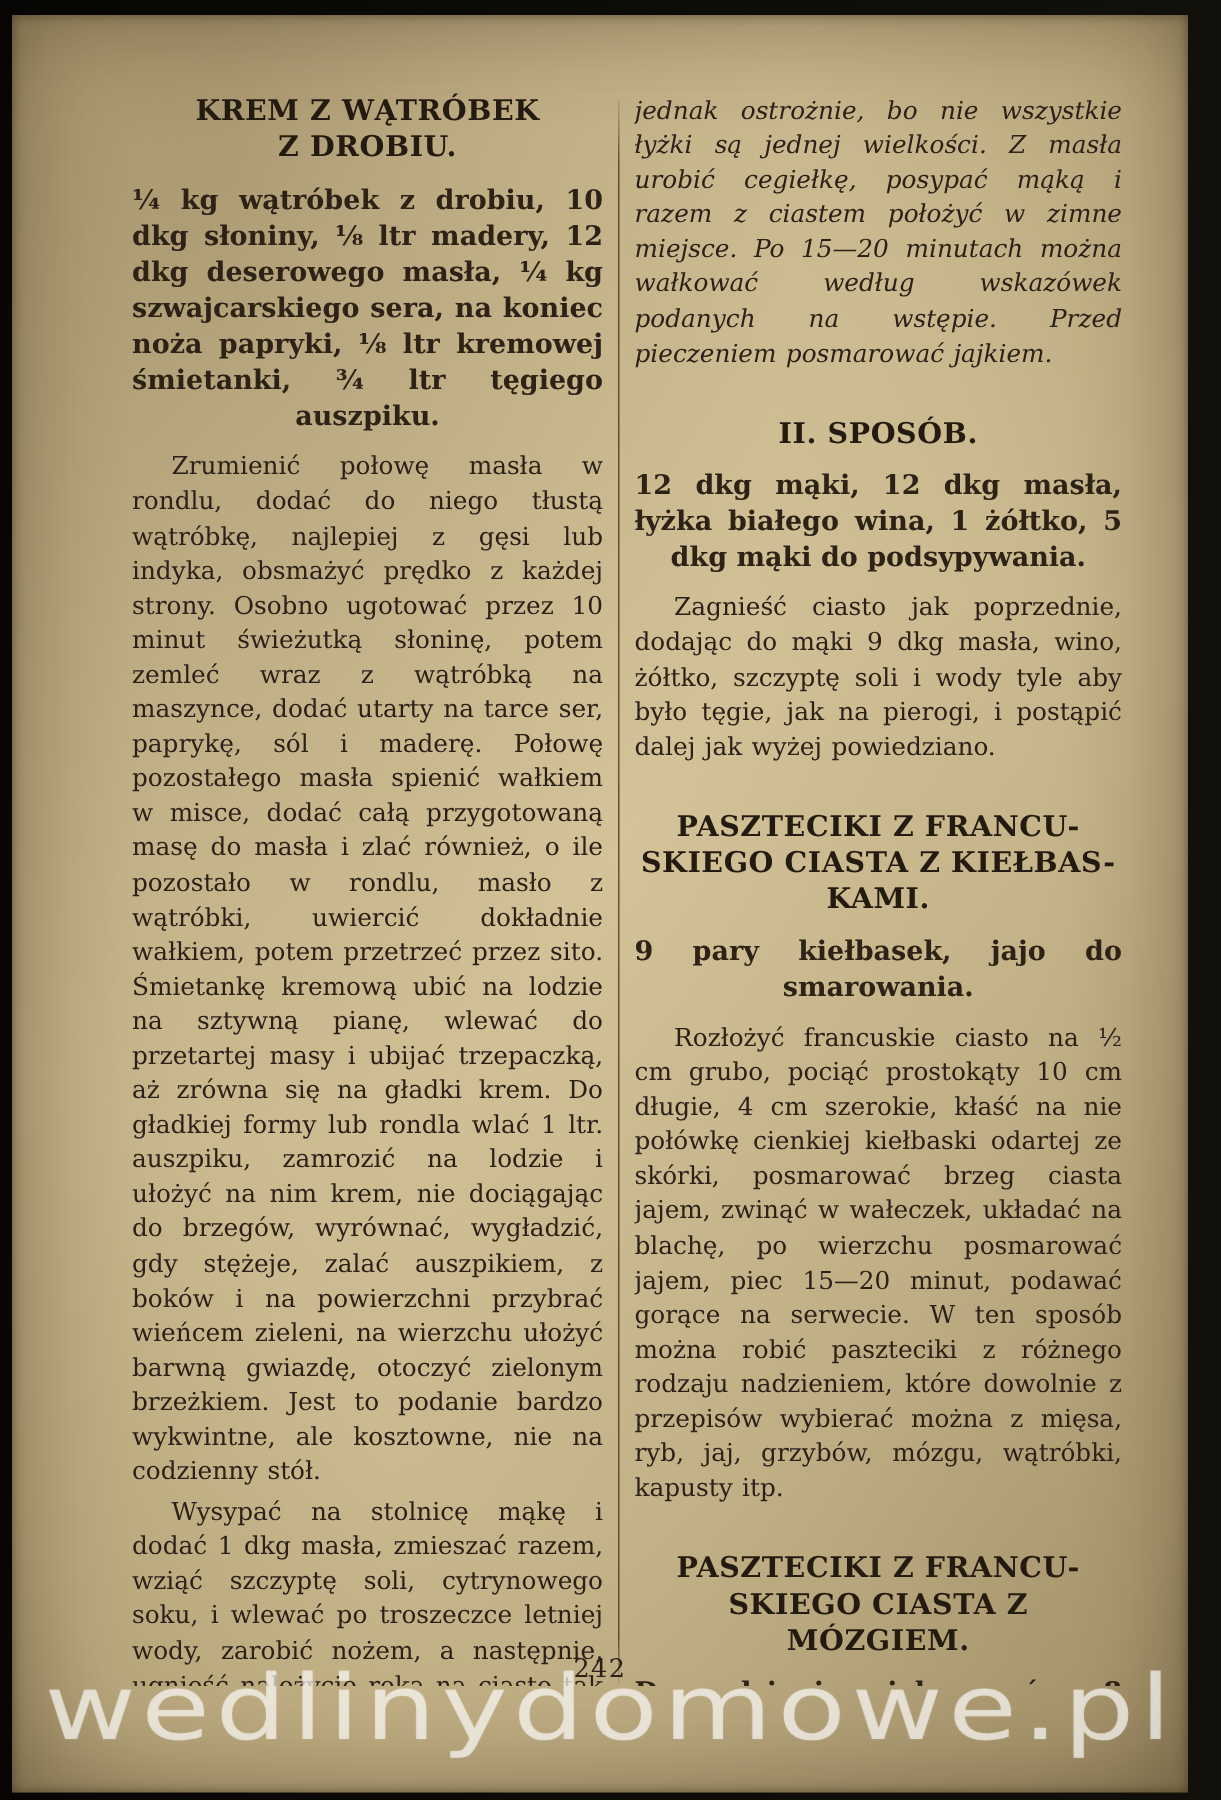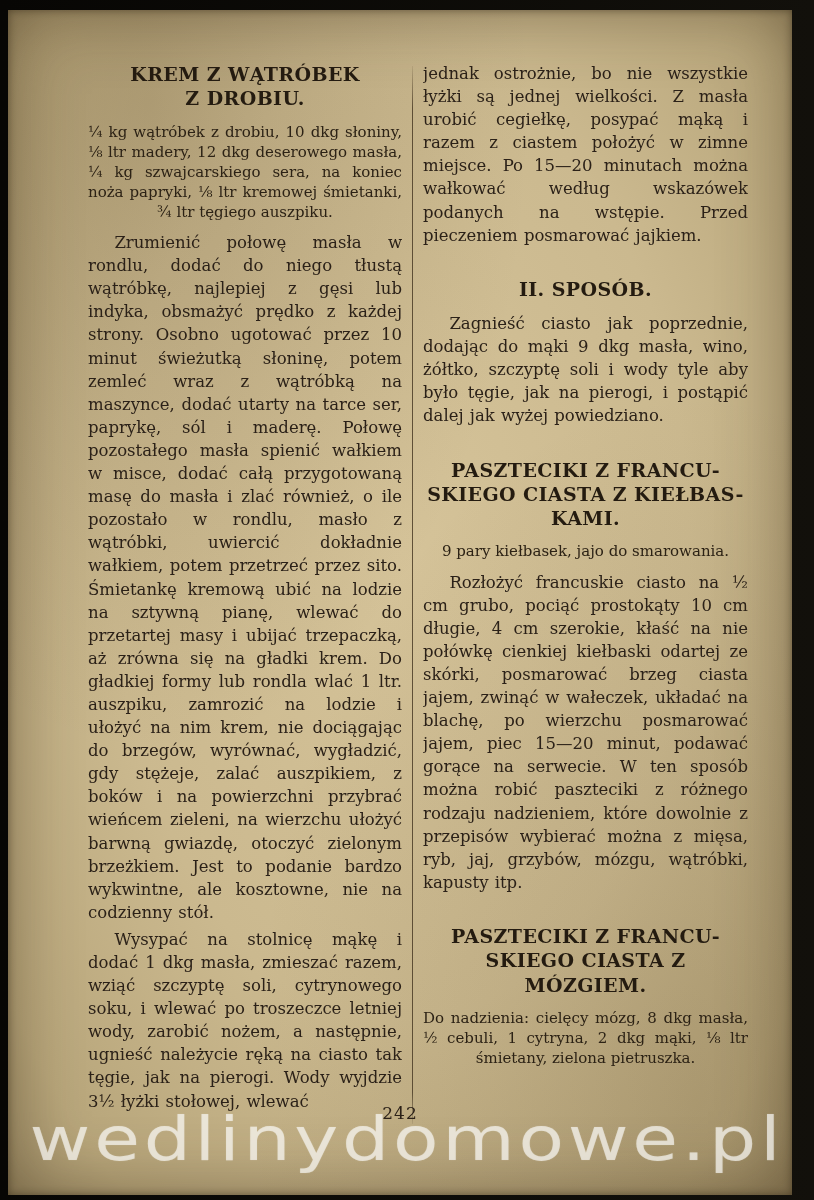--- a/index.html
+++ b/index.html
@@ -47,37 +47,37 @@
     line-height: 1.28;
     font-weight: 700;
     text-align: center;
     letter-spacing: 0.4px;
     margin: 30px 0 11px 0;
     white-space: pre-line;
     color: #241b10;
   }
   .col > :first-child { margin-top: 0; }
   p.ingredients {
-    font-size: 15px;
+    font-size: 18px;
     line-height: 1.34;
-    font-weight: 400;
+    font-weight: 700;
     text-align: justify;
     text-align-last: center;
     margin: 0 0 9px 0;
     color: #2c2215;
   }
   p.recipe-body {
     font-size: 16.5px;
     line-height: 1.4;
     text-align: justify;
     text-indent: 1.6em;
     margin: 0 0 4px 0;
     word-spacing: 1px;
   }
-  p.recipe-body.noindent { text-indent: 0; }
+  p.recipe-body.noindent { text-indent: 0; font-style: italic; }
   .page-number {
     position: absolute;
     left: 0; right: 0;
     bottom: 72px;
     text-align: center;
     font-size: 17px;
     letter-spacing: 1px;
     color: #2b2118;
   }
   .watermark {
@@ -111,20 +111,21 @@
 
         <p class="recipe-body">Wysypać na stolnicę mąkę i dodać 1 dkg masła, zmieszać razem, wziąć szczyptę soli, cytrynowego soku, i wlewać po troszeczce letniej wody, zarobić nożem, a następnie, ugnieść należycie ręką na ciasto tak tęgie, jak na pierogi. Wody wyjdzie 3½ łyżki stołowej, wlewać</p>
       </div>
 
       <div class="divider"></div>
 
       <div class="col col-right">
         <p class="recipe-body noindent">jednak ostrożnie, bo nie wszystkie łyżki są jednej wielkości. Z masła urobić cegiełkę, posypać mąką i razem z ciastem położyć w zimne miejsce. Po 15—20 minutach można wałkować według wskazówek podanych na wstępie. Przed pieczeniem posmarować jajkiem.</p>
 
         <h2 class="recipe-title">II. SPOSÓB.</h2>
+        <p class="ingredients">12 dkg mąki, 12 dkg masła, łyżka białego wina, 1 żółtko, 5 dkg mąki do podsypywania.</p>
         <p class="recipe-body">Zagnieść ciasto jak poprzednie, dodając do mąki 9 dkg masła, wino, żółtko, szczyptę soli i wody tyle aby było tęgie, jak na pierogi, i postąpić dalej jak wyżej powiedziano.</p>
 
         <h2 class="recipe-title">PASZTECIKI Z FRANCU-
 SKIEGO CIASTA Z KIEŁBAS-
 KAMI.</h2>
         <p class="ingredients">9 pary kiełbasek, jajo do smarowania.</p>
         <p class="recipe-body">Rozłożyć francuskie ciasto na ½ cm grubo, pociąć prostokąty 10 cm długie, 4 cm szerokie, kłaść na nie połówkę cienkiej kiełbaski odartej ze skórki, posmarować brzeg ciasta jajem, zwinąć w wałeczek, układać na blachę, po wierzchu posmarować jajem, piec 15—20 minut, podawać gorące na serwecie. W ten sposób można robić paszteciki z różnego rodzaju nadzieniem, które dowolnie z przepisów wybierać można z mięsa, ryb, jaj, grzybów, mózgu, wątróbki, kapusty itp.</p>
 
         <h2 class="recipe-title">PASZTECIKI Z FRANCU-
 SKIEGO CIASTA Z MÓZGIEM.</h2>

